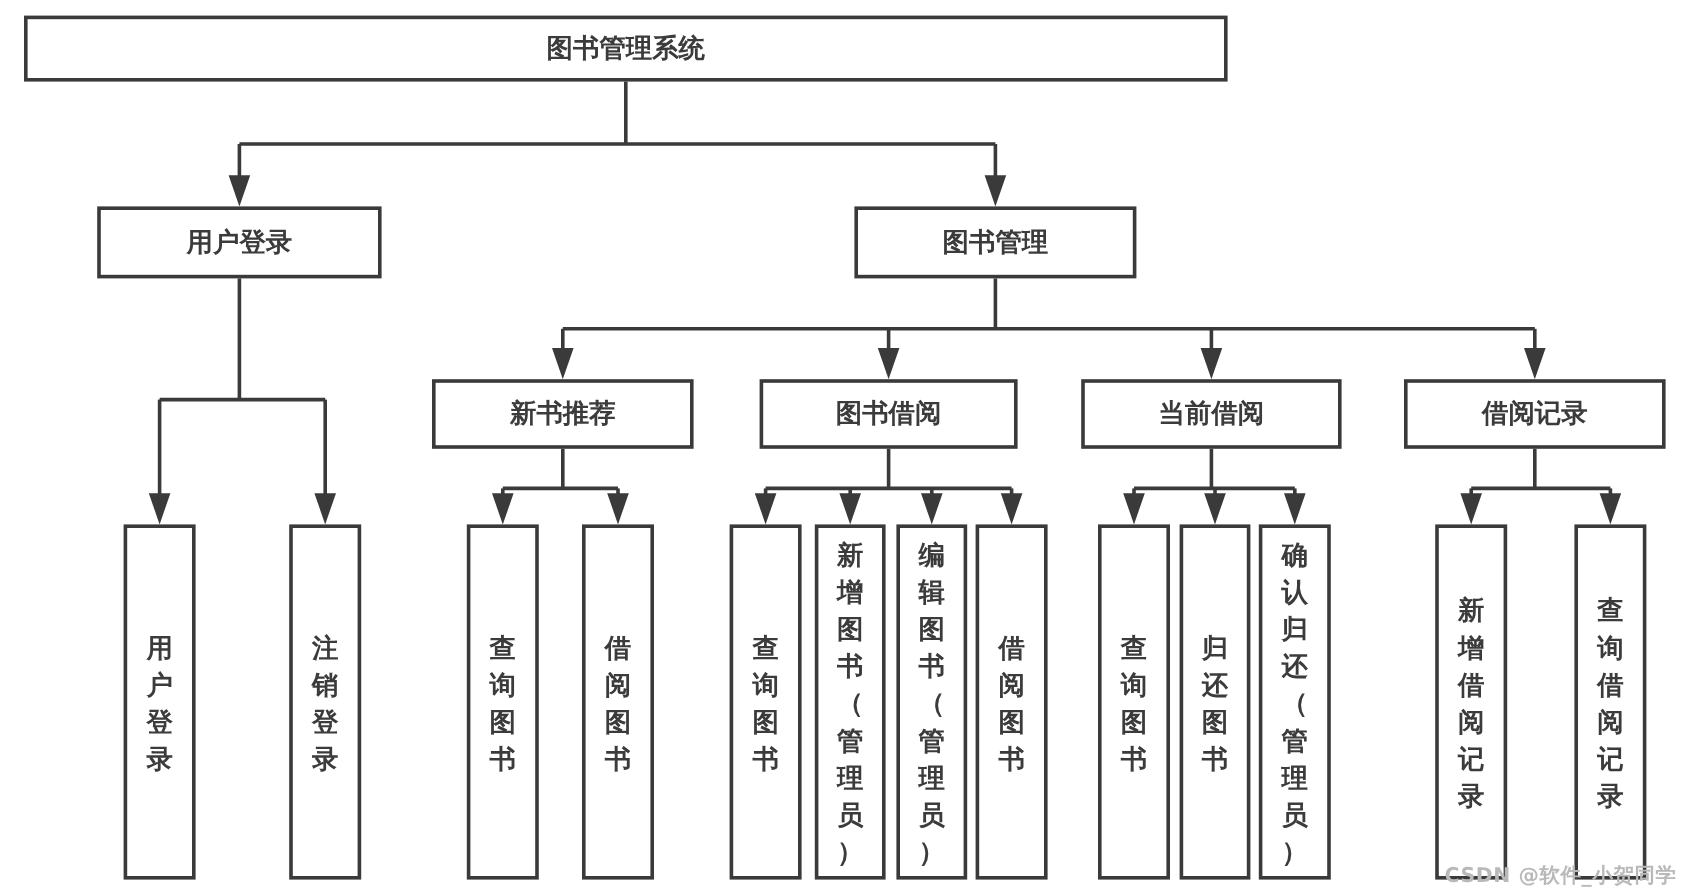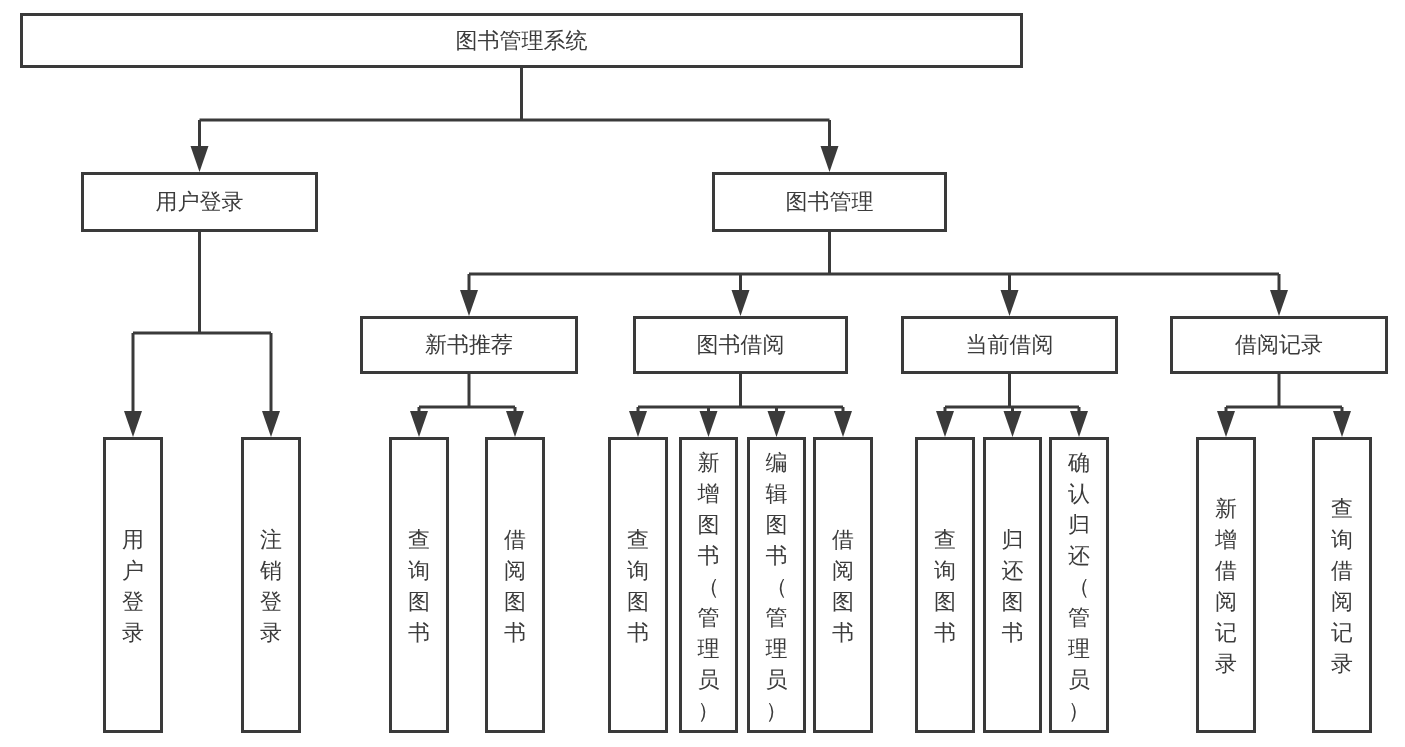--- a/index.html
+++ b/index.html
@@ -14,20 +14,21 @@
     position: relative;
     font-family: "DejaVu Sans", "Liberation Sans", sans-serif;
     overflow: hidden;
   }
   #diagram-root {
     position: absolute;
     left: 0;
     top: 0;
     width: 1405px;
     height: 747px;
+    font-weight: bold;
   }
   svg.diagram {
     display: block;
     width: 1405px;
     height: 747px;
   }
   .node-rect {
     fill: #ffffff;
     stroke: #3a3a3a;
     stroke-width: 3;
@@ -216,13 +217,14 @@
         <g>
           <rect class="node-rect" x="1197.5" y="438.5" width="57" height="293"></rect>
           <text class="node-label-v" x="1226" y="516.18"><tspan x="1226" dy="0">新</tspan><tspan x="1226" dy="31">增</tspan><tspan x="1226" dy="31">借</tspan><tspan x="1226" dy="31">阅</tspan><tspan x="1226" dy="31">记</tspan><tspan x="1226" dy="31">录</tspan></text>
         </g>
         <g>
           <rect class="node-rect" x="1313.5" y="438.5" width="57" height="293"></rect>
           <text class="node-label-v" x="1342" y="516.18"><tspan x="1342" dy="0">查</tspan><tspan x="1342" dy="31">询</tspan><tspan x="1342" dy="31">借</tspan><tspan x="1342" dy="31">阅</tspan><tspan x="1342" dy="31">记</tspan><tspan x="1342" dy="31">录</tspan></text>
         </g>
       </g>
   </svg>
+  <div class="watermark">CSDN @软件_小贺同学</div>
 </div>
 
 </body></html>

